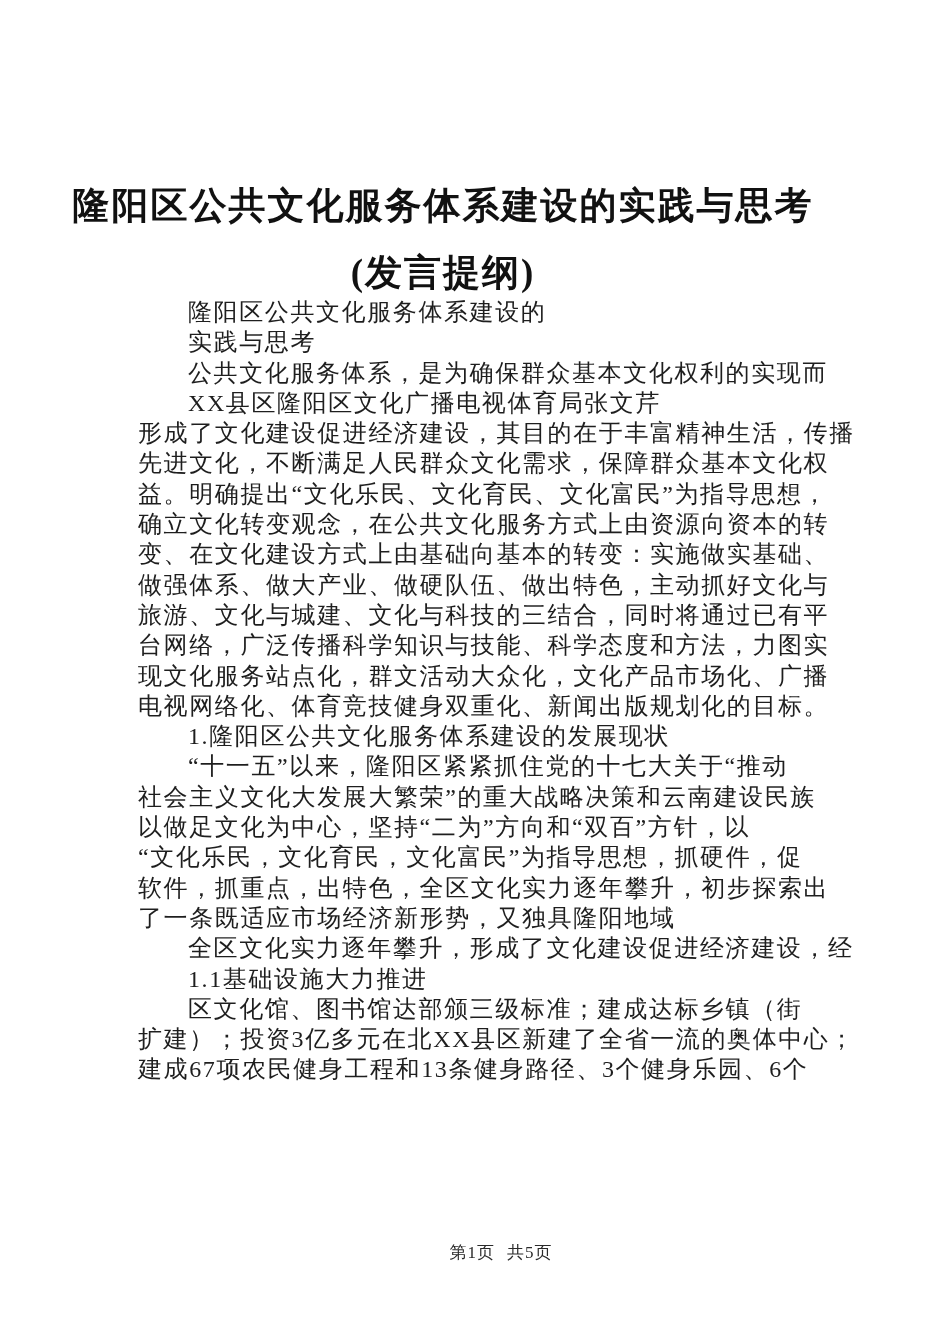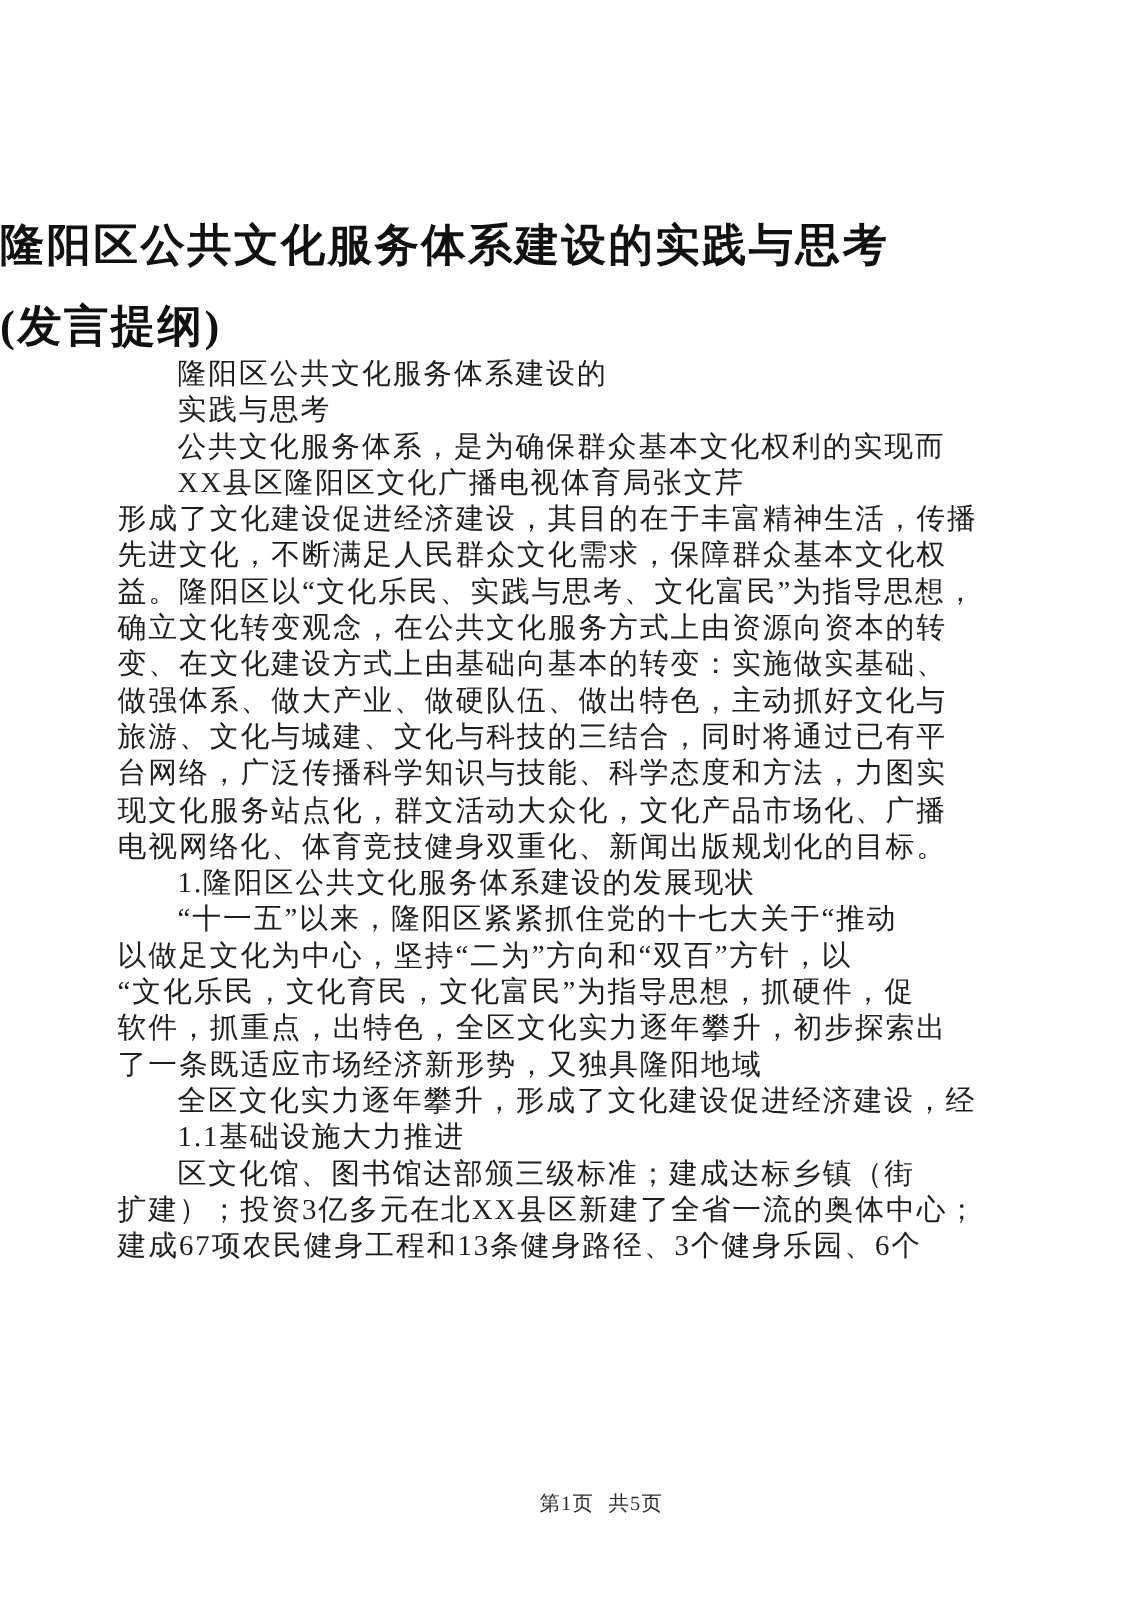--- a/index.html
+++ b/index.html
@@ -19,20 +19,21 @@
     position: absolute;
     inset: 0;
     background: #ffffff;
   }
   .title {
     position: absolute;
     top: 172px;
     left: 0;
     width: 886px;
     margin: 0;
+    text-align: center;
     font-size: 37px;
     font-weight: 700;
     line-height: 67px;
     letter-spacing: 2px;
     color: #111111;
   }
   .title .tl {
     display: block;
   }
   .doc-body {
@@ -40,20 +41,21 @@
     top: 297px;
     left: 98px;
     width: 770px;
     font-size: 24px;
     line-height: 30.3px;
     letter-spacing: 1.6px;
     color: #1e1e1e;
   }
   .ln {
     white-space: nowrap;
+    margin-left: 40px;
   }
   .ln.ind {
     text-indent: 50px;
   }
   .footer {
     position: absolute;
     top: 1241px;
     left: 0;
     width: 950px;
     text-align: center;
@@ -77,30 +79,31 @@
     <span class="tl">(发言提纲)</span>
   </h1>
 
   <div class="doc-body" id="body-lines">
       <div class="ln ind">隆阳区公共文化服务体系建设的</div>
       <div class="ln ind">实践与思考</div>
       <div class="ln ind">公共文化服务体系，是为确保群众基本文化权利的实现而</div>
       <div class="ln ind">XX县区隆阳区文化广播电视体育局张文芹</div>
       <div class="ln">形成了文化建设促进经济建设，其目的在于丰富精神生活，传播</div>
       <div class="ln">先进文化，不断满足人民群众文化需求，保障群众基本文化权</div>
-      <div class="ln">益。隆阳区以“文化乐民、实践与思考、文化富民”为指导思想，</div>
+      <div class="ln">益。明确提出“文化乐民、文化育民、文化富民”为指导思想，</div>
       <div class="ln">确立文化转变观念，在公共文化服务方式上由资源向资本的转</div>
       <div class="ln">变、在文化建设方式上由基础向基本的转变：实施做实基础、</div>
       <div class="ln">做强体系、做大产业、做硬队伍、做出特色，主动抓好文化与</div>
       <div class="ln">旅游、文化与城建、文化与科技的三结合，同时将通过已有平</div>
       <div class="ln">台网络，广泛传播科学知识与技能、科学态度和方法，力图实</div>
       <div class="ln">现文化服务站点化，群文活动大众化，文化产品市场化、广播</div>
       <div class="ln">电视网络化、体育竞技健身双重化、新闻出版规划化的目标。</div>
       <div class="ln ind">1.隆阳区公共文化服务体系建设的发展现状</div>
       <div class="ln ind">“十一五”以来，隆阳区紧紧抓住党的十七大关于“推动</div>
+      <div class="ln">社会主义文化大发展大繁荣”的重大战略决策和云南建设民族</div>
       <div class="ln">以做足文化为中心，坚持“二为”方向和“双百”方针，以</div>
       <div class="ln">“文化乐民，文化育民，文化富民”为指导思想，抓硬件，促</div>
       <div class="ln">软件，抓重点，出特色，全区文化实力逐年攀升，初步探索出</div>
       <div class="ln">了一条既适应市场经济新形势，又独具隆阳地域</div>
       <div class="ln ind">全区文化实力逐年攀升，形成了文化建设促进经济建设，经</div>
       <div class="ln ind">1.1基础设施大力推进</div>
       <div class="ln ind">区文化馆、图书馆达部颁三级标准；建成达标乡镇（街</div>
       <div class="ln">扩建）；投资3亿多元在北XX县区新建了全省一流的奥体中心；</div>
       <div class="ln">建成67项农民健身工程和13条健身路径、3个健身乐园、6个</div>
     </div>

